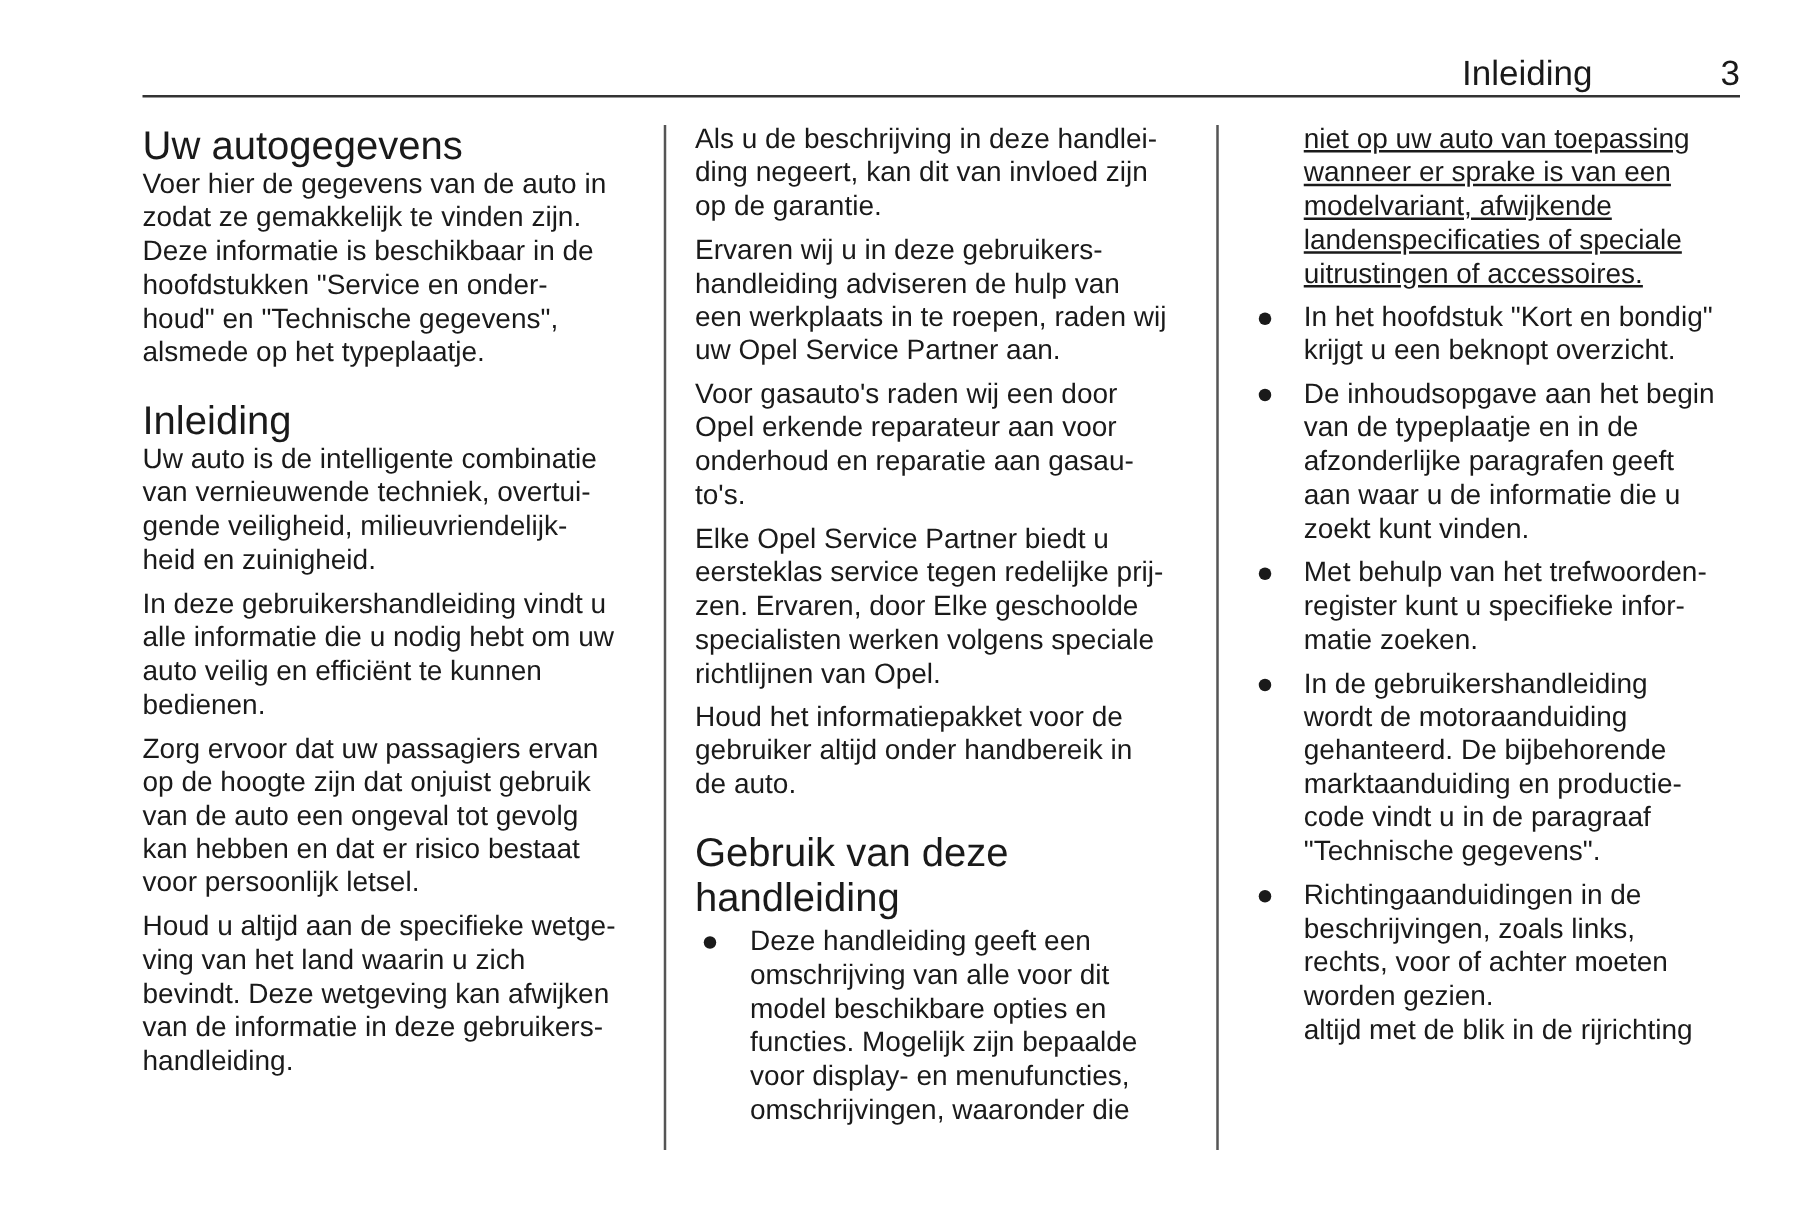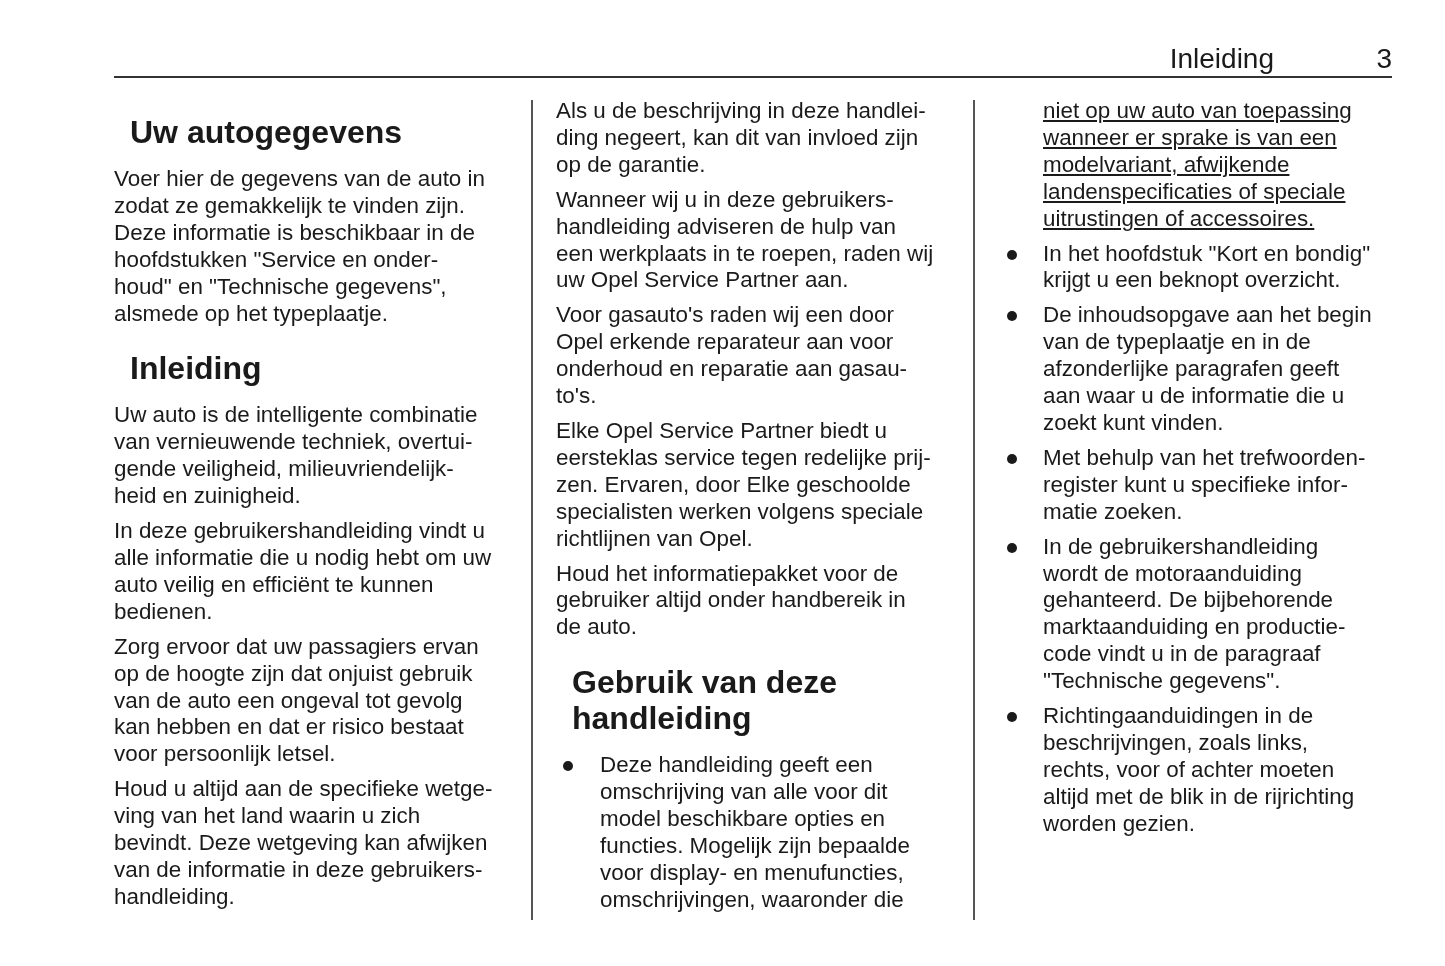--- a/index.html
+++ b/index.html
@@ -22,21 +22,21 @@
     }
     .col1 { left: 114px; width: 400px; }
     .col2 { left: 556px; width: 400px; }
     .col3 { left: 1000px; width: 400px; }
     .divider {
       position: absolute; top: 100px; height: 820px; width: 2px; background: #555;
     }
     .div1 { left: 531px; }
     .div2 { left: 973px; }
     h1 {
-      font-size: 32px; font-weight: bold; margin: 16px; line-height: 36px;
+      font-size: 32px; font-weight: normal; margin: 0; line-height: 36px;
     }
     h1.sec { margin-top: 23px; }
     .line { display: block; white-space: nowrap; }
     p { margin: 0 0 8px 0; }
     .bullets { margin: 4px 0 0 0; padding: 0; list-style: none; }
     .bullets li { position: relative; padding-left: 44px; margin-bottom: 8px; }
     .col3 .bullets { margin: 0; }
     .col3 .bullets li { padding-left: 43px; }
     .bullet {
       position: absolute; left: 7px; top: 9px; width: 10px; height: 10px;
@@ -96,21 +96,21 @@
   </p>
 </div>
 
 <div class="col col2">
   <p>
     <span class="line">Als u de beschrijving in deze handlei-</span>
     <span class="line">ding negeert, kan dit van invloed zijn</span>
     <span class="line">op de garantie.</span>
   </p>
   <p>
-    <span class="line">Wanneer wij u in deze gebruikers-</span>
+    <span class="line">Ervaren wij u in deze gebruikers-</span>
     <span class="line">handleiding adviseren de hulp van</span>
     <span class="line">een werkplaats in te roepen, raden wij</span>
     <span class="line">uw Opel Service Partner aan.</span>
   </p>
   <p>
     <span class="line">Voor gasauto's raden wij een door</span>
     <span class="line">Opel erkende reparateur aan voor</span>
     <span class="line">onderhoud en reparatie aan gasau-</span>
     <span class="line">to's.</span>
   </p>
@@ -179,17 +179,17 @@
       <span class="line">gehanteerd. De bijbehorende</span>
       <span class="line">marktaanduiding en productie-</span>
       <span class="line">code vindt u in de paragraaf</span>
       <span class="line">"Technische gegevens".</span>
     </li>
     <li>
       <span class="bullet"></span>
       <span class="line">Richtingaanduidingen in de</span>
       <span class="line">beschrijvingen, zoals links,</span>
       <span class="line">rechts, voor of achter moeten</span>
+      <span class="line">worden gezien.</span>
       <span class="line">altijd met de blik in de rijrichting</span>
-      <span class="line">worden gezien.</span>
     </li>
   </ul>
 </div>
 
 </body></html>

